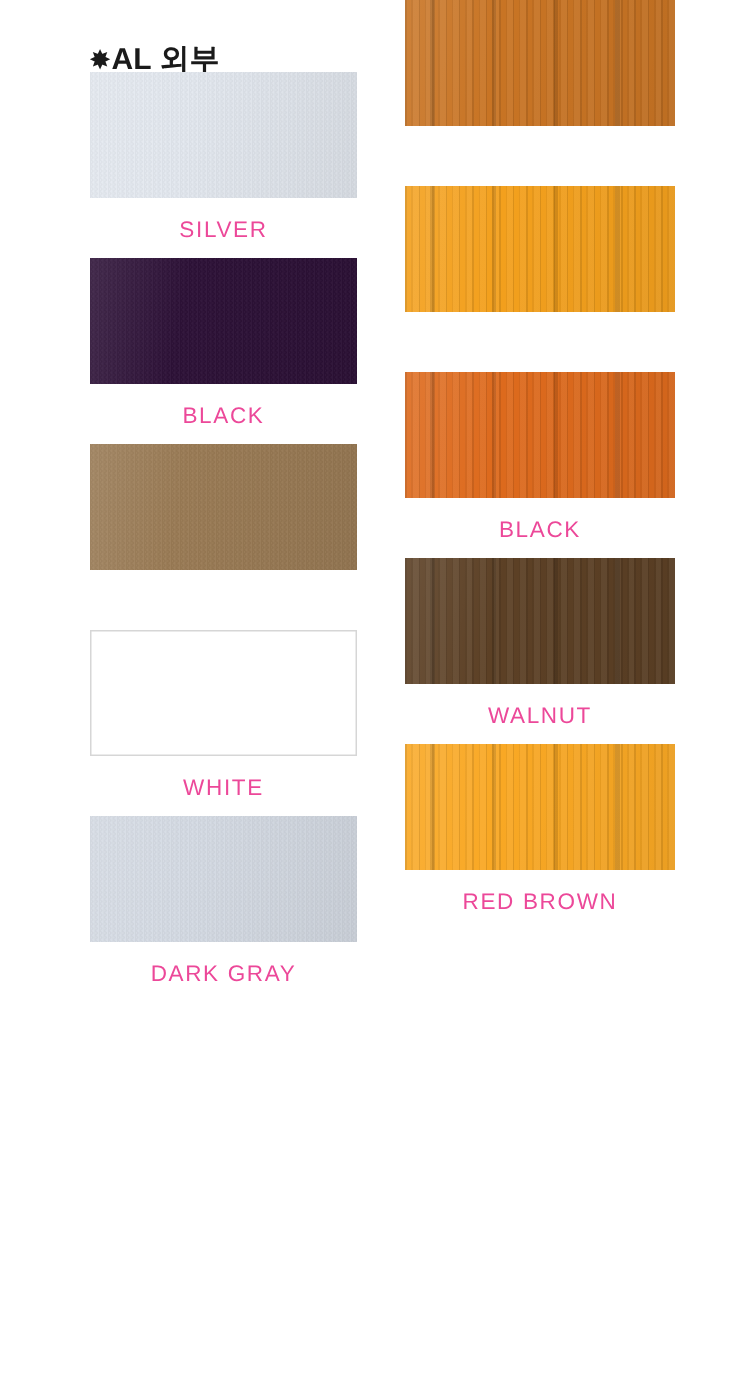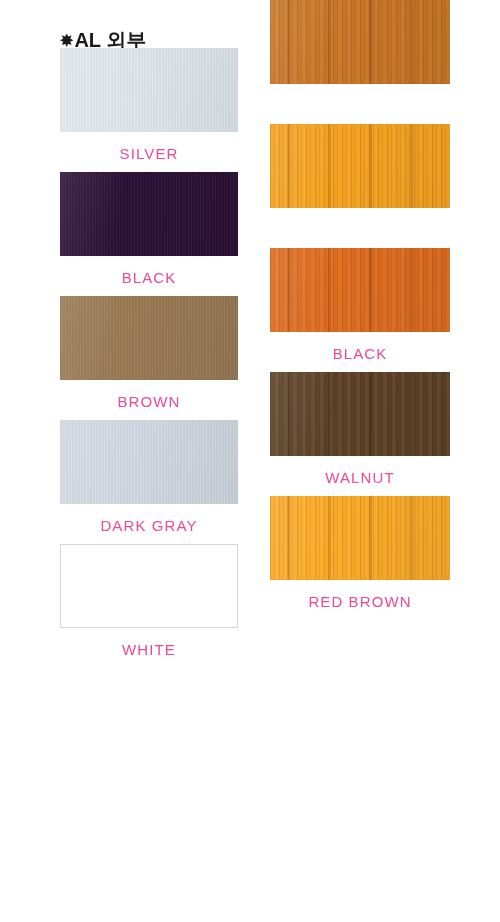--- a/index.html
+++ b/index.html
@@ -155,37 +155,36 @@
           <div class="sheen"></div>
         </div>
         <div class="swatch-label">BLACK</div>
       </div>
 
       <div class="swatch-row">
         <div class="swatch metal" style="background-color: rgb(154, 123, 85);">
           <div class="speck"></div>
           <div class="sheen"></div>
         </div>
-        <div class="swatch-label">BROWN</div>
-      </div>
-
+      </div>
+
+
+      <div class="swatch-row">
+        <div class="swatch bordered" style="background-color: rgb(255, 255, 255);">
+          <div class="sheen"></div>
+        </div>
+        <div class="swatch-label">WHITE</div>
+      </div>
 
       <div class="swatch-row">
         <div class="swatch metal" style="background-color: rgb(213, 219, 228);">
           <div class="speck"></div>
           <div class="sheen"></div>
         </div>
         <div class="swatch-label">DARK GRAY</div>
-      </div>
-
-      <div class="swatch-row">
-        <div class="swatch bordered" style="background-color: rgb(255, 255, 255);">
-          <div class="sheen"></div>
-        </div>
-        <div class="swatch-label">WHITE</div>
       </div>
     </div>
 
     <div class="column col-1">
 
       <div class="swatch-row">
         <div class="swatch wood" style="background-color: rgb(200, 116, 36);">
           <div class="grain"></div>
           <div class="sheen"></div>
         </div>

